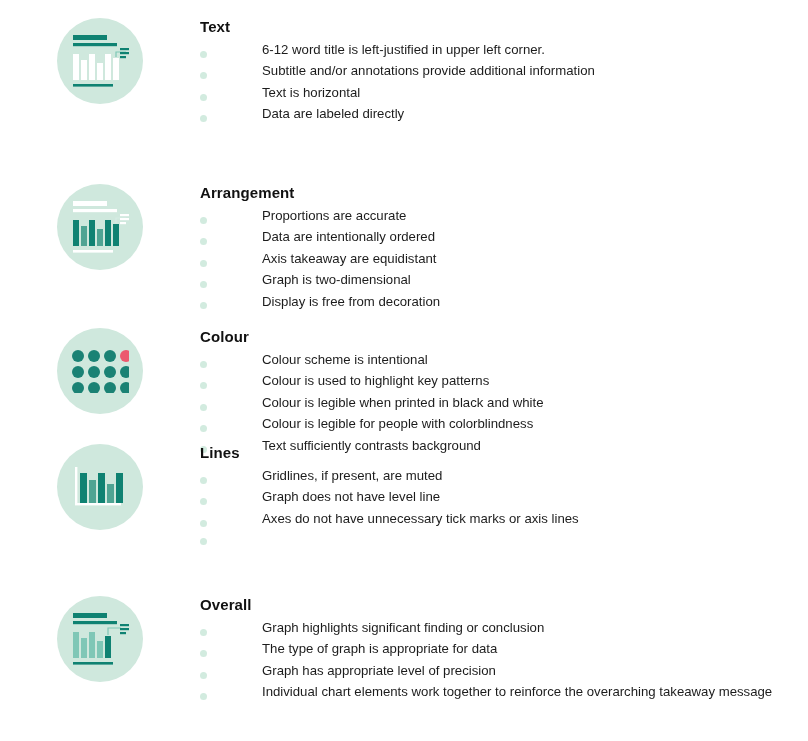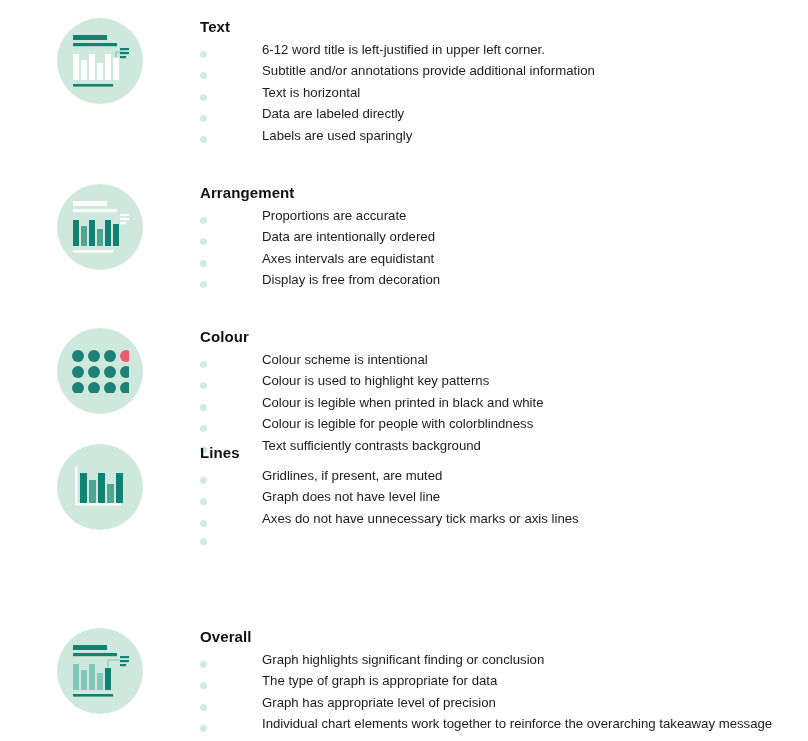--- a/index.html
+++ b/index.html
@@ -120,24 +120,20 @@
             <span class="item-text">Subtitle and/or annotations provide additional information</span>
           </li>
         <li>
             <span class="dot"></span>
             <span class="item-text">Text is horizontal</span>
           </li>
         <li>
             <span class="dot"></span>
             <span class="item-text">Data are labeled directly</span>
           </li>
-        <li>
-            <span class="dot"></span>
-            <span class="item-text">Labels are used sparingly</span>
-          </li>
       </ul>
     </div>
   </div>
 
   <div class="section" style="top:184px;">
     <div class="icon-col">
       <div class="circle">
         <svg width="62" height="56" viewBox="0 0 62 56" aria-hidden="true">
           <rect x="4" y="2" width="34" height="5" fill="#ffffff"></rect>
           <rect x="4" y="10" width="44" height="3.2" fill="#ffffff"></rect>
@@ -161,21 +157,25 @@
         <li>
             <span class="dot"></span>
             <span class="item-text">Proportions are accurate</span>
           </li>
         <li>
             <span class="dot"></span>
             <span class="item-text">Data are intentionally ordered</span>
           </li>
         <li>
             <span class="dot"></span>
-            <span class="item-text">Axes intervals are equidistant</span>
+            <span class="item-text">Axis takeaway are equidistant</span>
+          </li>
+        <li>
+            <span class="dot"></span>
+            <span class="item-text">Graph is two-dimensional</span>
           </li>
         <li>
             <span class="dot"></span>
             <span class="item-text">Display is free from decoration</span>
           </li>
       </ul>
     </div>
   </div>
 
   <div class="section" style="top:328px;">
@@ -253,21 +253,21 @@
             <span class="dot"></span>
             <span class="item-text">Axes do not have unnecessary tick marks or axis lines</span>
           </li>
         <li>
             <span class="dot"></span>
           </li>
       </ul>
     </div>
   </div>
 
-  <div class="section" style="top:628px;">
+  <div class="section" style="top:596px;">
     <div class="icon-col">
       <div class="circle">
         <svg width="62" height="56" viewBox="0 0 62 56" aria-hidden="true">
           <rect x="4" y="2" width="34" height="5" fill="#0f8272"></rect>
           <rect x="4" y="10" width="44" height="3.2" fill="#0f8272"></rect>
           <rect x="4" y="21" width="6" height="26" fill="#7fc7b6"></rect>
           <rect x="12" y="27" width="6" height="20" fill="#7fc7b6"></rect>
           <rect x="20" y="21" width="6" height="26" fill="#7fc7b6"></rect>
           <rect x="28" y="30" width="6" height="17" fill="#7fc7b6"></rect>
           <rect x="36" y="25" width="6" height="22" fill="#0f8272"></rect>

